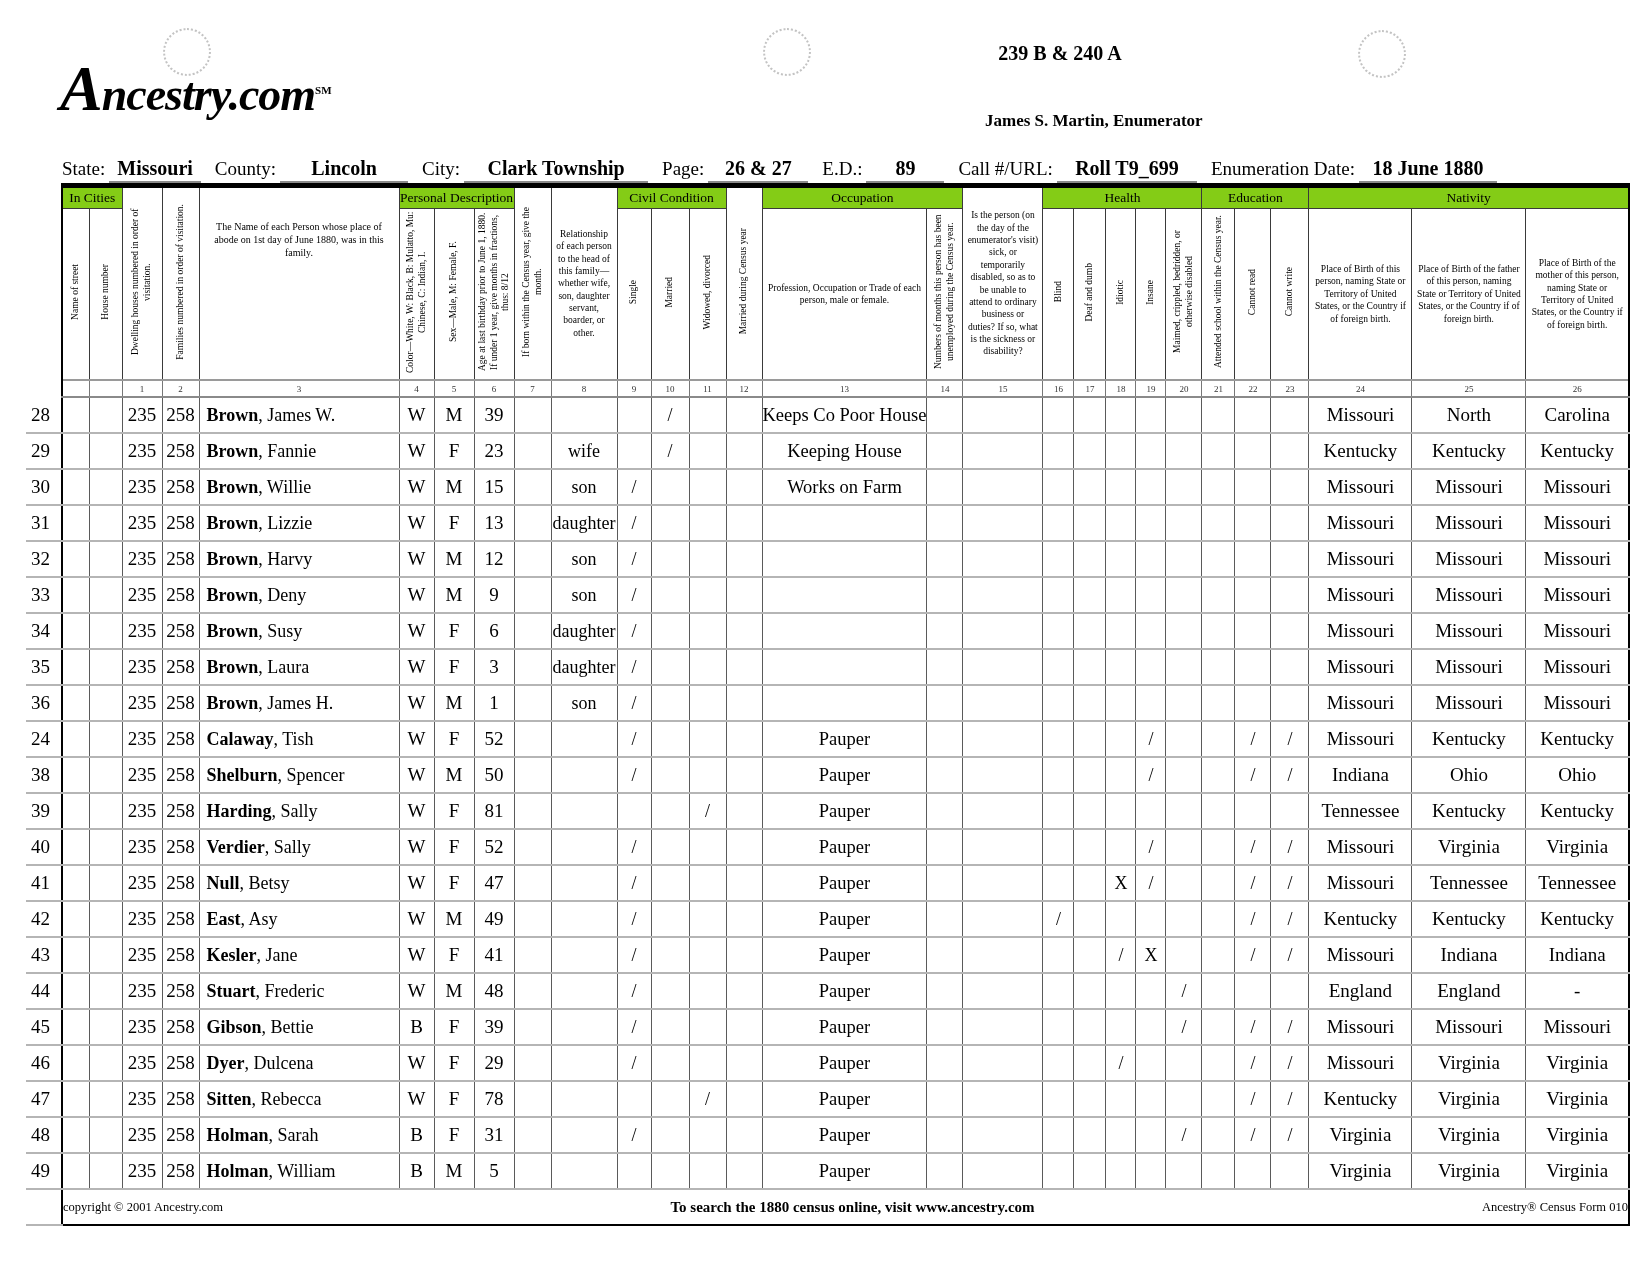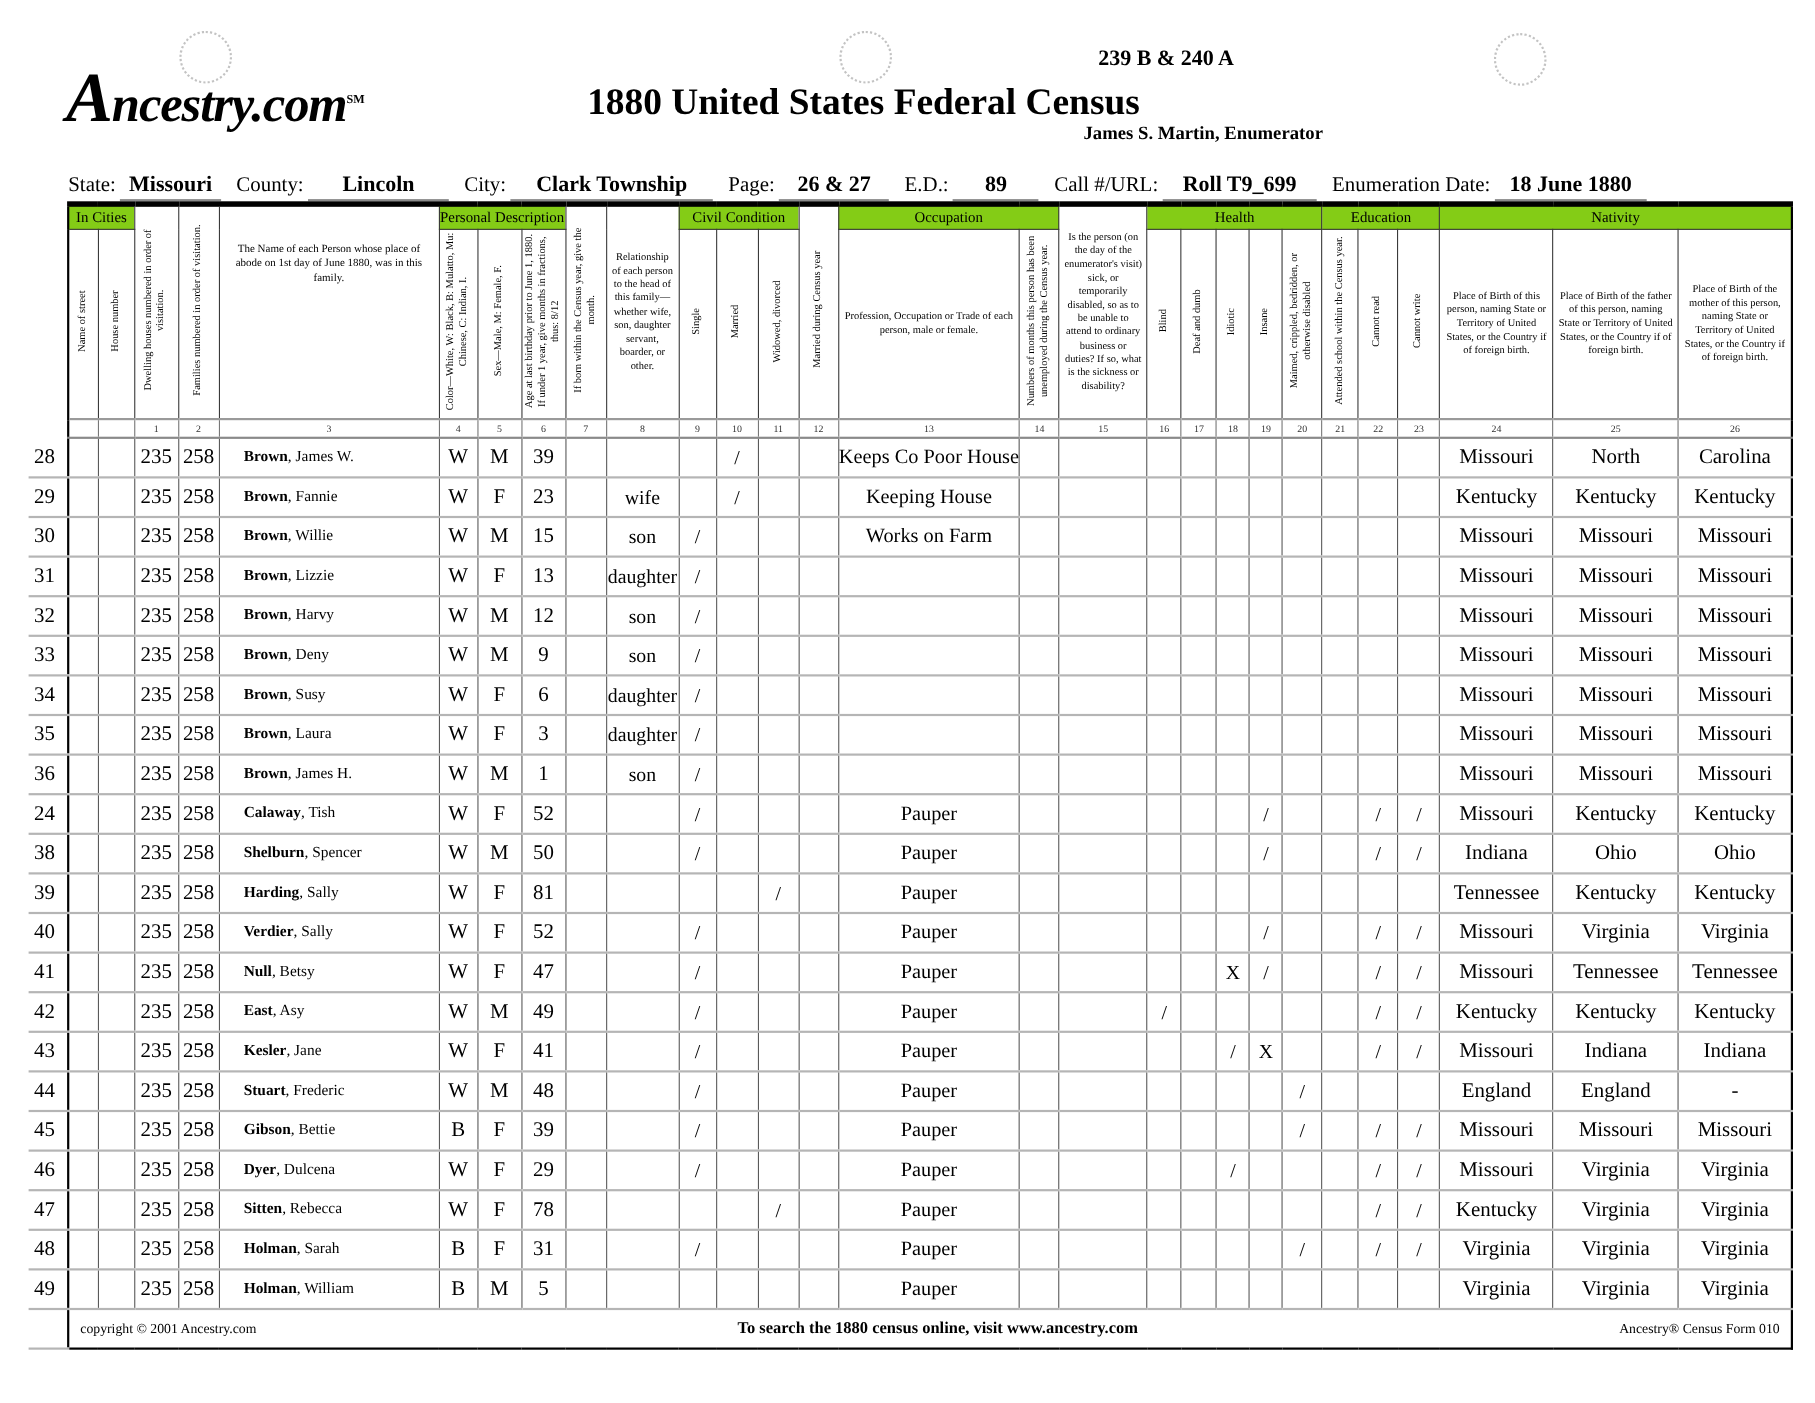--- a/index.html
+++ b/index.html
@@ -42,45 +42,44 @@
   th.num{height:15px;font-size:9px;color:#333;text-align:center;
          border-left:1px solid #777;border-right:1px solid #777;
          border-top:2px solid #9a9a9a;border-bottom:2px solid #8a8a8a;}
   
   .edge-l{border-left:2px solid #000 !important;}
   .edge-r{border-right:2px solid #000 !important;}
   
   tbody td{height:34px;border-left:1px solid #5a5a5a;border-right:1px solid #5a5a5a;
            border-bottom:2px solid #b5b5b5;font-size:19px;text-align:center;
            white-space:nowrap;overflow:visible;}
-  td.c-name{text-align:left;padding-left:22px;font-size:14px;}
+  td.c-name{text-align:left;padding-left:7px;font-size:18px;}
   td.c-rel{font-size:18px;}
   td.c-occ{font-size:18.5px;}
   td.mark{font-size:18px;}
   td.c-age{text-align:center;}
   
   td.footcell{border-left:2px solid #000;border-right:2px solid #000;
               border-top:2px solid #444;border-bottom:2px solid #000;height:26px;}
-  .footwrap{display:flex;justify-content:space-between;align-items:center;padding:0 10px;}
+  .footwrap{display:flex;justify-content:space-between;align-items:center;padding:0 0;}
   .footwrap span{font-size:12.5px;}
   .footwrap .fc{font-weight:bold;font-size:15px;}
 </style>
 </head>
 <body>
 
 <div class="page">
 
   <div class="hole" style="left:163px;top:28px;"></div>
   <div class="hole" style="left:763px;top:28px;"></div>
   <div class="hole" style="left:1358px;top:30px;"></div>
 
   <div class="logo"><span class="bigA">A</span><span>ncestry.com</span><sup>SM</sup></div>
 
   <div class="pageref">239 B &amp; 240 A</div>
-  <div class="title">1880 United States Federal Census</div>
   <div class="enumerator">James S. Martin, Enumerator</div>
 
   <div class="fields">
     <span class="fl">State:</span>
     <span class="fv">Missouri</span>
     <span class="fl">County:</span>
     <span class="fv f2">Lincoln</span>
     <span class="fl">City:</span>
     <span class="fv f3">Clark Township</span>
     <span class="fl">Page:</span>

